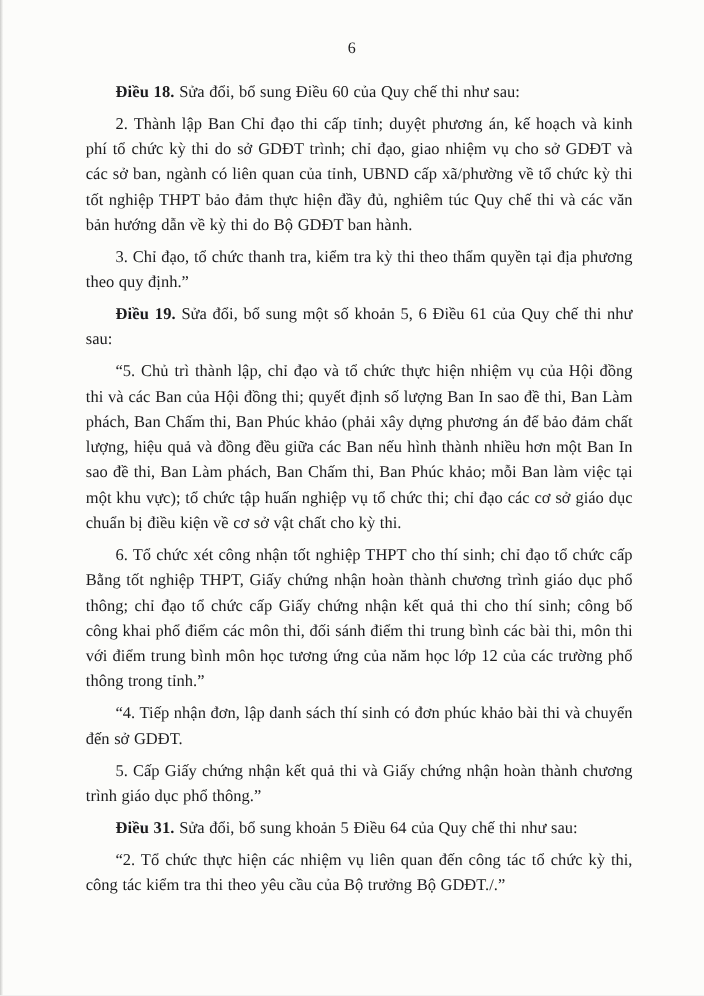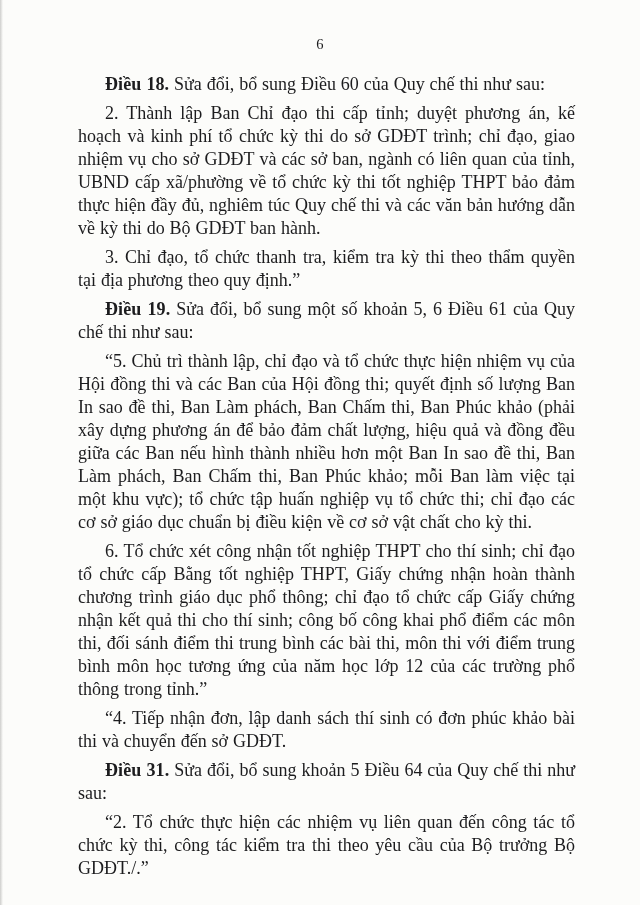--- a/index.html
+++ b/index.html
@@ -37,21 +37,21 @@
   }
   .doc-body {
     position: absolute;
     left: 78px;
     top: 73px;
     width: 497px;
   }
   .doc-body p {
     margin: 0;
     padding: 0;
-    font-size: 18px;
+    font-size: 15px;
     line-height: 23px;
     text-align: justify;
     text-indent: 27px;
     word-spacing: 0.4px;
   }
   .doc-body p + p {
     margin-top: 6px;
   }
   .doc-body b {
     font-weight: bold;
@@ -65,16 +65,17 @@
   <div class="scan-edge"></div>
   <div class="page-number">6</div>
   <div class="doc-body">
       <p><b>Điều 18.</b><span> Sửa đổi, bổ sung Điều 60 của Quy chế thi như sau:</span></p>
       <p><span>2. Thành lập Ban Chỉ đạo thi cấp tỉnh; duyệt phương án, kế hoạch và kinh phí tổ chức kỳ thi do sở GDĐT trình; chỉ đạo, giao nhiệm vụ cho sở GDĐT và các sở ban, ngành có liên quan của tỉnh, UBND cấp xã/phường về tổ chức kỳ thi tốt nghiệp THPT bảo đảm thực hiện đầy đủ, nghiêm túc Quy chế thi và các văn bản hướng dẫn về kỳ thi do Bộ GDĐT ban hành.</span></p>
       <p><span>3. Chỉ đạo, tổ chức thanh tra, kiểm tra kỳ thi theo thẩm quyền tại địa phương theo quy định.”</span></p>
       <p><b>Điều 19.</b><span> Sửa đổi, bổ sung một số khoản 5, 6 Điều 61 của Quy chế thi như sau:</span></p>
       <p><span>“5. Chủ trì thành lập, chỉ đạo và tổ chức thực hiện nhiệm vụ của Hội đồng thi và các Ban của Hội đồng thi; quyết định số lượng Ban In sao đề thi, Ban Làm phách, Ban Chấm thi, Ban Phúc khảo (phải xây dựng phương án để bảo đảm chất lượng, hiệu quả và đồng đều giữa các Ban nếu hình thành nhiều hơn một Ban In sao đề thi, Ban Làm phách, Ban Chấm thi, Ban Phúc khảo; mỗi Ban làm việc tại một khu vực); tổ chức tập huấn nghiệp vụ tổ chức thi; chỉ đạo các cơ sở giáo dục chuẩn bị điều kiện về cơ sở vật chất cho kỳ thi.</span></p>
       <p><span>6. Tổ chức xét công nhận tốt nghiệp THPT cho thí sinh; chỉ đạo tổ chức cấp Bằng tốt nghiệp THPT, Giấy chứng nhận hoàn thành chương trình giáo dục phổ thông; chỉ đạo tổ chức cấp Giấy chứng nhận kết quả thi cho thí sinh; công bố công khai phổ điểm các môn thi, đối sánh điểm thi trung bình các bài thi, môn thi với điểm trung bình môn học tương ứng của năm học lớp 12 của các trường phổ thông trong tỉnh.”</span></p>
       <p><span>“4. Tiếp nhận đơn, lập danh sách thí sinh có đơn phúc khảo bài thi và chuyển đến sở GDĐT.</span></p>
+      <p><span>5. Cấp Giấy chứng nhận kết quả thi và Giấy chứng nhận hoàn thành chương trình giáo dục phổ thông.”</span></p>
       <p><b>Điều 31.</b><span> Sửa đổi, bổ sung khoản 5 Điều 64 của Quy chế thi như sau:</span></p>
       <p><span>“2. Tổ chức thực hiện các nhiệm vụ liên quan đến công tác tổ chức kỳ thi, công tác kiểm tra thi theo yêu cầu của Bộ trưởng Bộ GDĐT./.”</span></p>
     </div>
 </div>
 
 </body></html>

